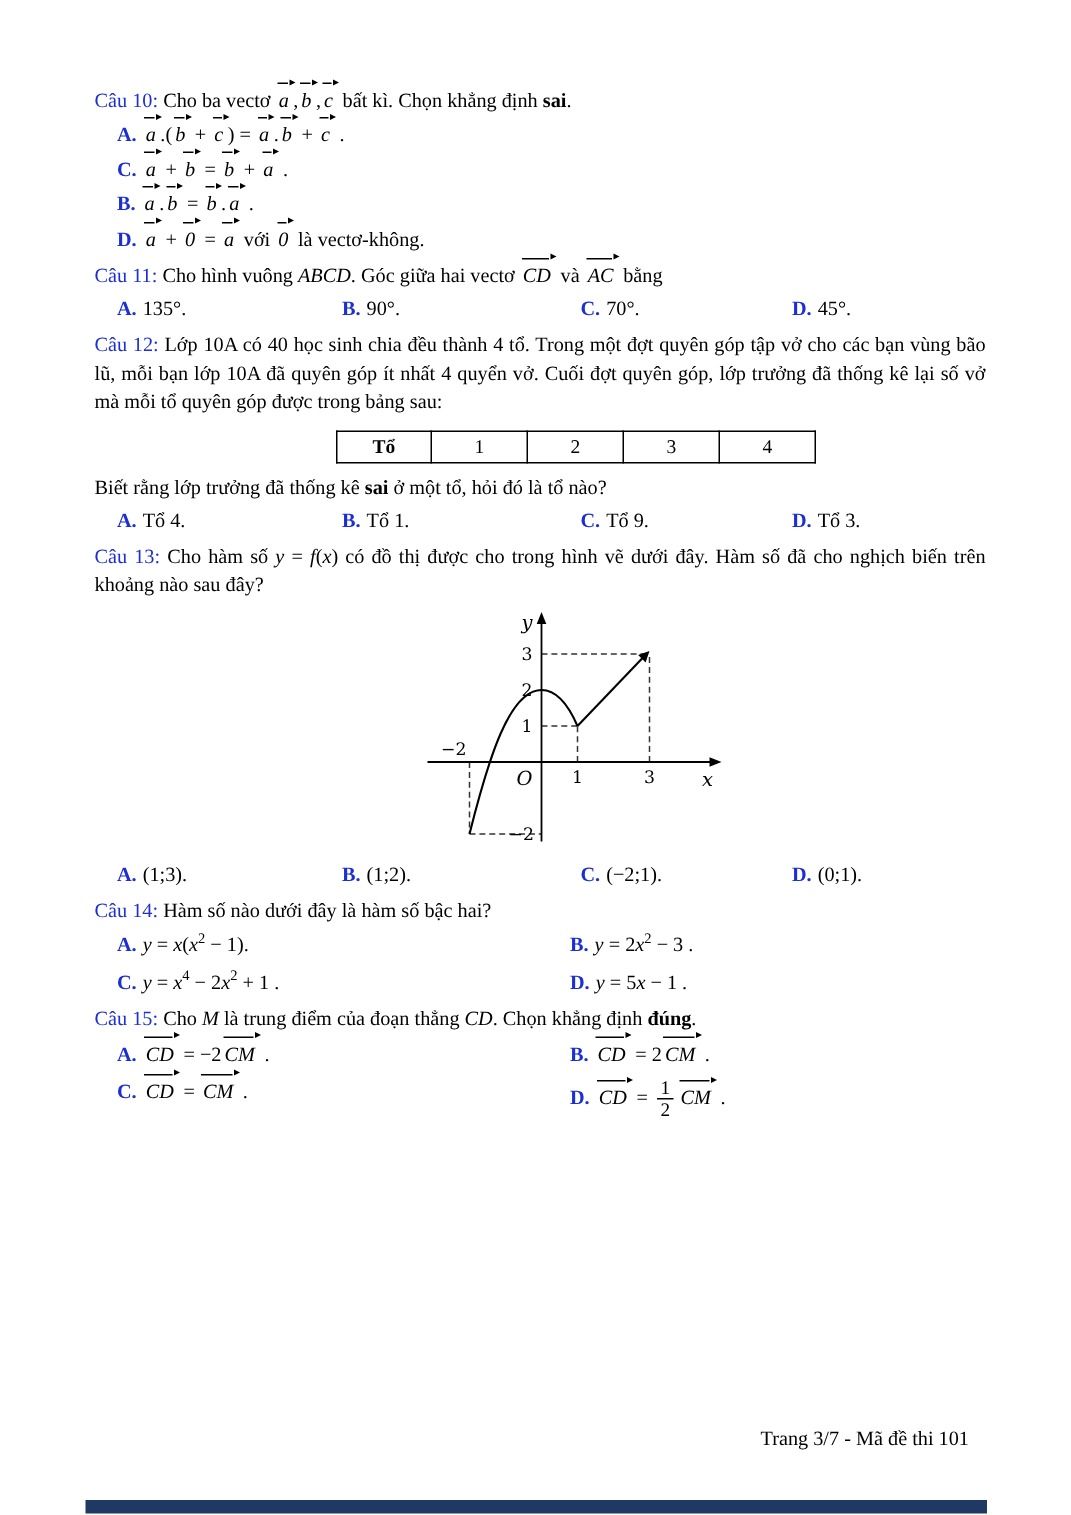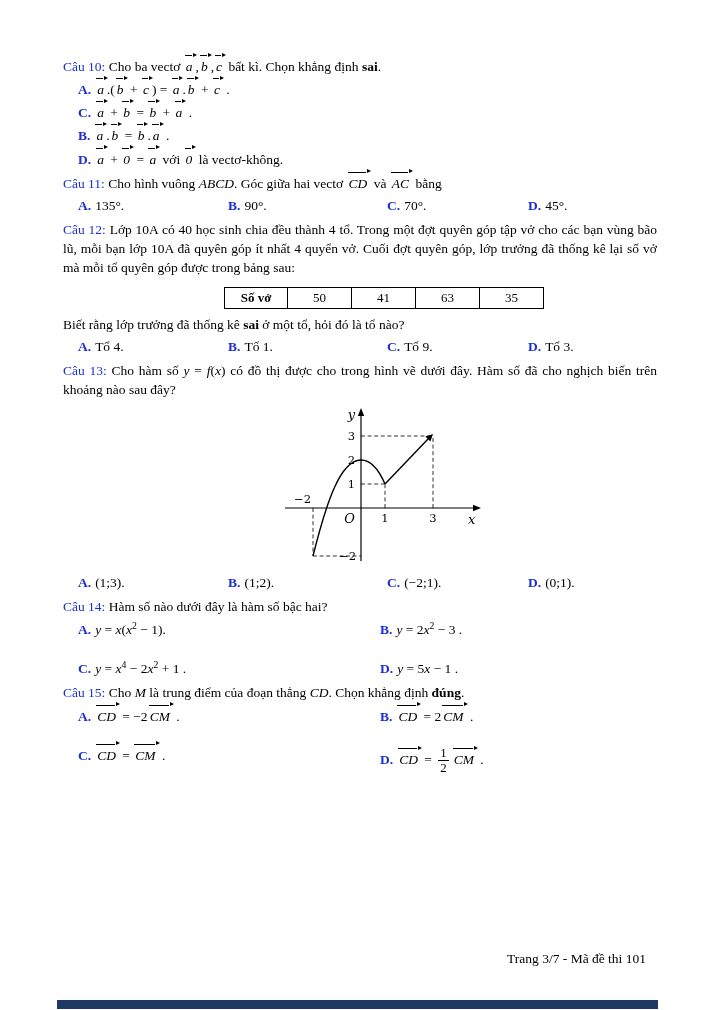--- a/index.html
+++ b/index.html
@@ -15,21 +15,21 @@
     color:#000;
     overflow:hidden;
   }
   .q{margin-top:5px;}
   .stem{text-align:left;}
   .stem.just{text-align:justify;}
   .qlabel{color:#1b2fd2;font-weight:normal;}
   .olabel{color:#1b2fd2;font-weight:bold;padding-right:4px;}
   .opts-list .opt{margin:4px 0 4px 15px;}
   .row4{display:grid;grid-template-columns:150px 159px 141px auto;margin:3px 0 3px 15px;}
-  .grid2{display:grid;grid-template-columns:302px auto;row-gap:20px;margin:4px 0 4px 15px;}
+  .grid2{display:grid;grid-template-columns:302px auto;row-gap:6px;margin:4px 0 4px 15px;}
   i{font-style:italic;}
   sup{font-size:0.72em;line-height:0;}
   
   .vec{font-style:italic;position:relative;display:inline-block;padding:2px 3px 0 2px;margin-top:-2px;}
   .vec::before{content:"";position:absolute;left:1px;right:4px;top:0;border-top:1px solid #000;}
   .vec::after{content:"";position:absolute;right:-1px;top:-2.5px;width:0;height:0;
     border-top:2.5px solid transparent;border-bottom:2.5px solid transparent;border-left:4.5px solid #000;}
   
   .frac{display:inline-flex;flex-direction:column;align-items:center;vertical-align:middle;
     line-height:1.15;font-size:0.95em;margin:0 3px;}
@@ -74,26 +74,26 @@
     </div>
   </div>
 
   <div class="q">
     <div class="stem just">
       <span class="qlabel">Câu 12:</span>
       <span>Lớp 10A có 40 học sinh chia đều thành 4 tổ. Trong một đợt quyên góp tập vở cho các bạn vùng bão lũ, mỗi bạn lớp 10A đã quyên góp ít nhất 4 quyển vở. Cuối đợt quyên góp, lớp trưởng đã thống kê lại số vở mà mỗi tổ quyên góp được trong bảng sau:</span>
     </div>
     <table class="vtable">
       <tbody>
-      <tr>
-        <td class="hcell">Số vở</td>
-        <td>50</td>
-        <td>41</td>
-        <td>63</td>
-        <td>35</td>
+          <tr>
+        <td class="hcell">Tổ</td>
+        <td>1</td>
+        <td>2</td>
+        <td>3</td>
+        <td>4</td>
       </tr>
     </tbody>
       </table>
     <div class="stem">Biết rằng lớp trưởng đã thống kê <b>sai</b> ở một tổ, hỏi đó là tổ nào?</div>
     <div class="row4">
       <div class="opt"><span class="olabel">A.</span><span>Tổ 4.</span></div>
       <div class="opt"><span class="olabel">B.</span><span>Tổ 1.</span></div>
       <div class="opt"><span class="olabel">C.</span><span>Tổ 9.</span></div>
       <div class="opt"><span class="olabel">D.</span><span>Tổ 3.</span></div>
     </div>

